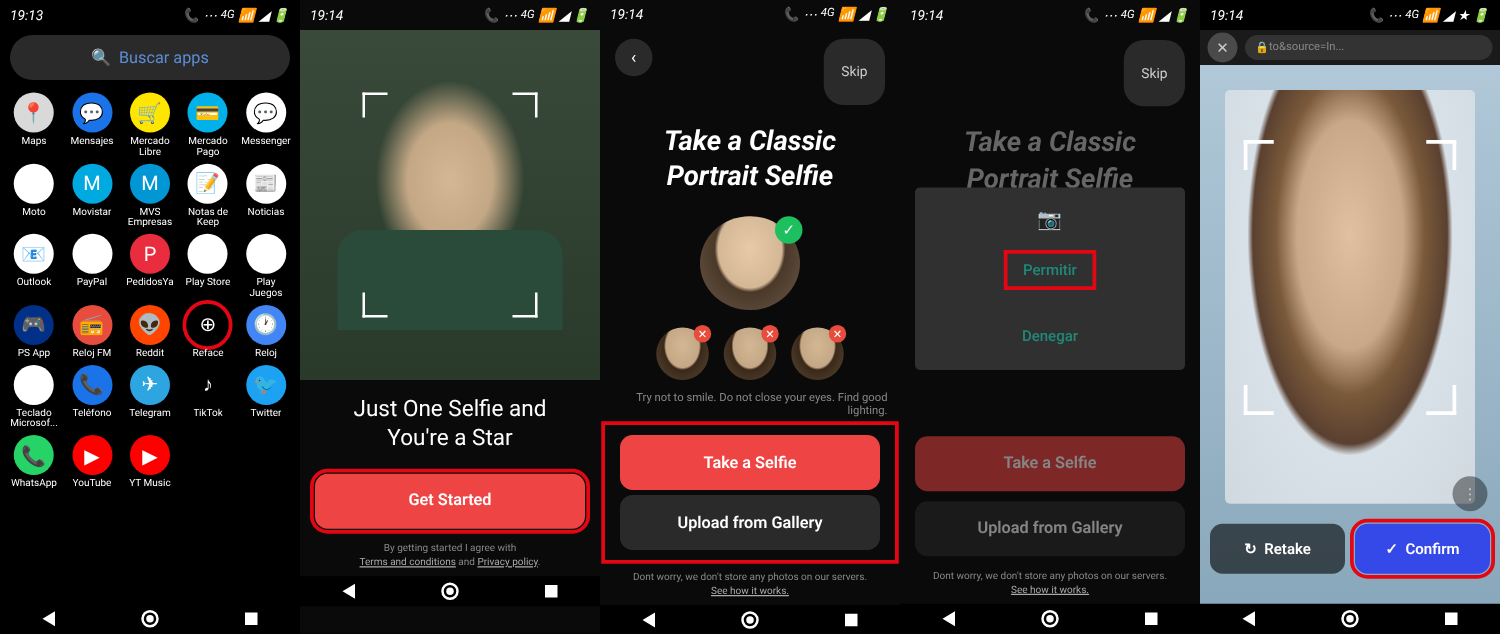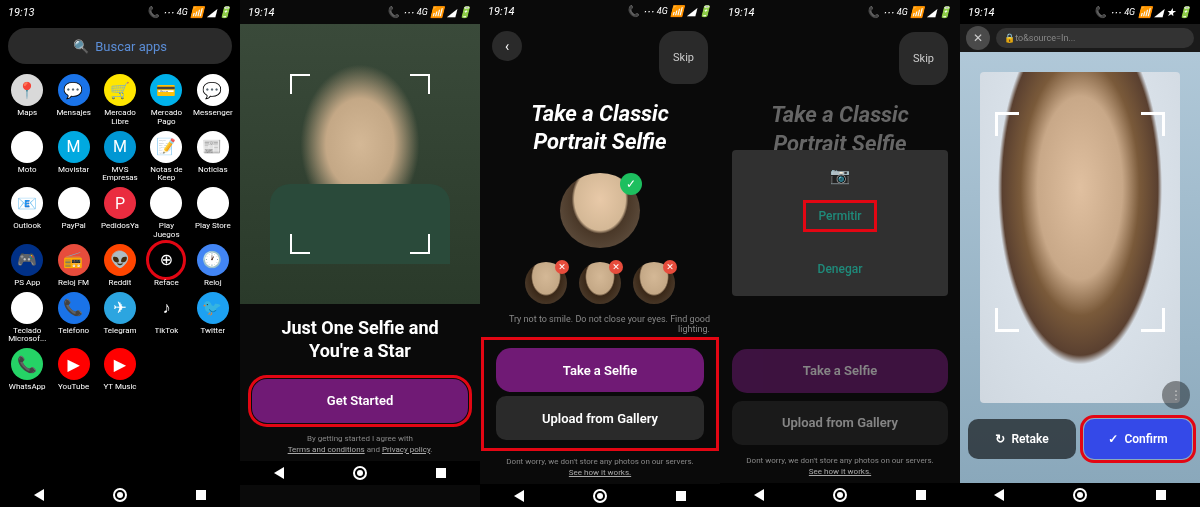--- a/index.html
+++ b/index.html
@@ -23,23 +23,23 @@
   .face-img-large { width: 240px; height: 280px; background: linear-gradient(180deg, #3a4a3a 0%, #2a3a2a 100%); position: relative; display: flex; align-items: center; justify-content: center; }
   .face-silhouette { width: 120px; height: 160px; background: radial-gradient(ellipse at center, #d4b896 0%, #c4a886 40%, transparent 70%); border-radius: 60px 60px 40px 40px; position: relative; top: -20px; }
   .face-silhouette::after { content: ''; position: absolute; bottom: -40px; left: -30px; width: 180px; height: 80px; background: #2a4a3a; border-radius: 20px 20px 0 0; }
   .corners { position: absolute; top: 50px; left: 50%; transform: translateX(-50%); width: 140px; height: 180px; }
   .corner { position: absolute; width: 20px; height: 20px; border: 2px solid #fff; }
   .corner.tl { top: 0; left: 0; border-right: none; border-bottom: none; }
   .corner.tr { top: 0; right: 0; border-left: none; border-bottom: none; }
   .corner.bl { bottom: 0; left: 0; border-right: none; border-top: none; }
   .corner.br { bottom: 0; right: 0; border-left: none; border-top: none; }
   
-  .headline { color: #fff; font-size: 18px; font-weight: 700; text-align: center; padding: 0 20px; margin: 12px 0; line-height: 1.3; }
+  .headline { color: #fff; font-size: 18px; font-weight: 400; text-align: center; padding: 0 20px; margin: 12px 0; line-height: 1.3; }
   .big-btn { margin: 4px 12px; height: 44px; border-radius: 10px; display: flex; align-items: center; justify-content: center; font-size: 13px; font-weight: 600; }
-  .btn-primary { background: #701a75; color: #fff; border-radius: 15px; }
+  .btn-primary { background: #ef4444; color: #fff; }
   .btn-secondary { background: #2a2a2a; color: #fff; }
   .fine-print { color: #888; font-size: 8px; text-align: center; padding: 6px 20px; line-height: 1.4; }
   .fine-print a { color: #aaa; text-decoration: underline; }
   
   .top-row { display: flex; justify-content: space-between; padding: 8px 12px; }
   .pill-btn { background: #2a2a2a; color: #ccc; border-radius: 16px; padding: 20px 14px; font-size: 11px; }
   .circle-btn { width: 30px; height: 30px; border-radius: 50%; background: #2a2a2a; color: #fff; display: flex; align-items: center; justify-content: center; font-size: 14px; }
   
   .title-txt { color: #fff; font-size: 22px; font-weight: 700; text-align: center; padding: 8px 20px; line-height: 1.3; font-style: italic; }
   .title-dim { color: #666; }
@@ -139,25 +139,25 @@
       <div class="app-item">
         <div class="app-icon" style="background: rgb(255, 255, 255);">P</div>
         <div class="app-label">PayPal</div>
       </div>
       <div class="app-item">
         <div class="app-icon" style="background: rgb(234, 44, 63);">P</div>
         <div class="app-label">PedidosYa</div>
       </div>
       <div class="app-item">
         <div class="app-icon" style="background: rgb(255, 255, 255);">▶</div>
+        <div class="app-label">Play Store</div>
+      </div>
+      <div class="app-item">
+        <div class="app-icon" style="background: rgb(255, 255, 255);">▶</div>
         <div class="app-label">Play Juegos</div>
-      </div>
-      <div class="app-item">
-        <div class="app-icon" style="background: rgb(255, 255, 255);">▶</div>
-        <div class="app-label">Play Store</div>
       </div>
       <div class="app-item">
         <div class="app-icon" style="background: rgb(0, 48, 135);">🎮</div>
         <div class="app-label">PS App</div>
       </div>
       <div class="app-item">
         <div class="app-icon" style="background: rgb(231, 76, 60);">📻</div>
         <div class="app-label">Reloj FM</div>
       </div>
       <div class="app-item">

